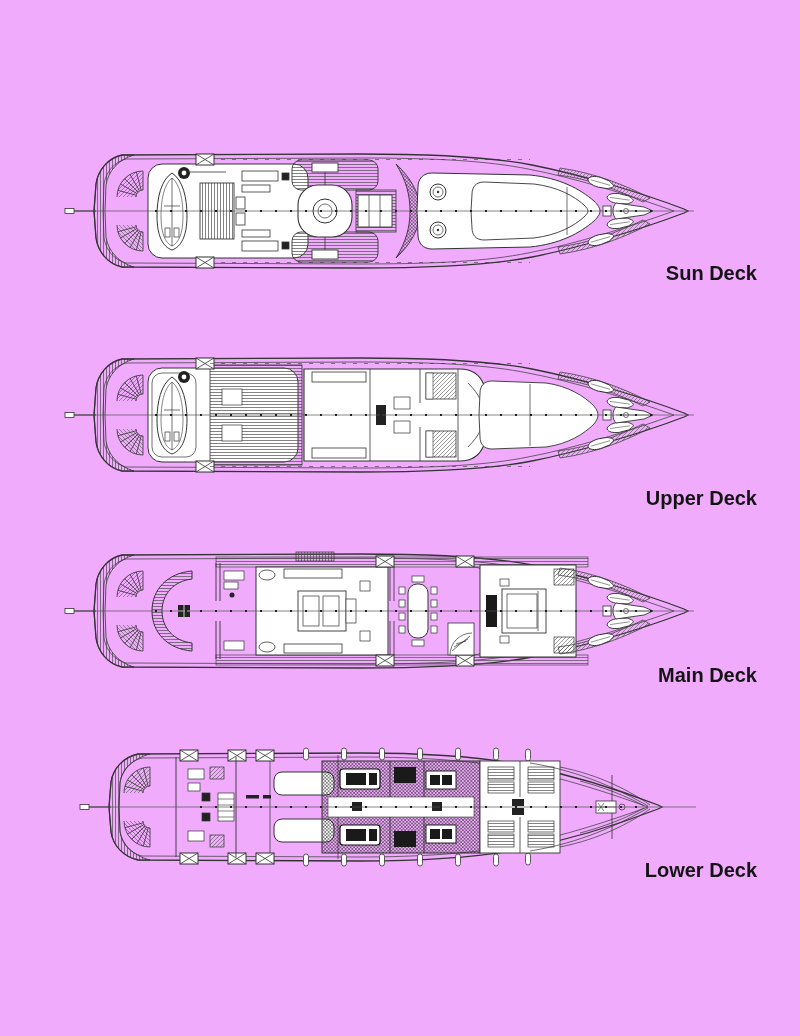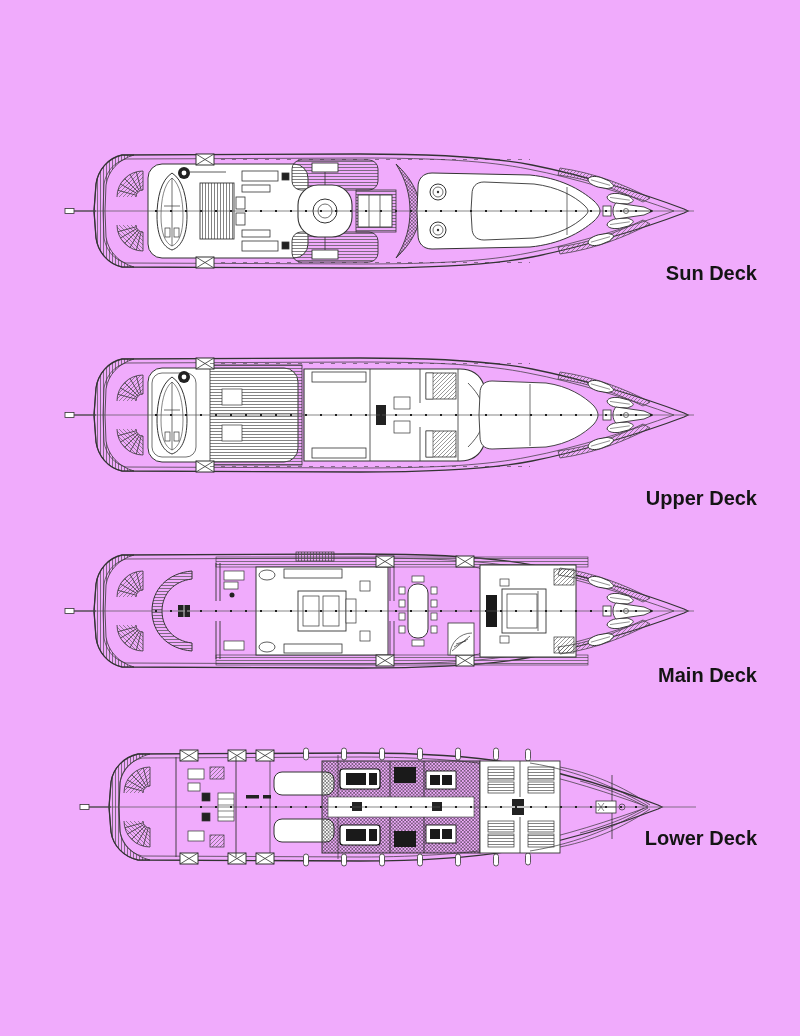--- a/index.html
+++ b/index.html
@@ -8,21 +8,21 @@
   .plan{position:absolute;left:60px;width:640px;height:120px;}
   .plan-sun{top:151px;}
   .plan-upper{top:355px;}
   .plan-main{top:551px;}
   .plan-lower{top:747px;}
   .deck-label{position:absolute;right:43px;font-size:20px;font-weight:700;color:#141414;
               letter-spacing:0px;white-space:nowrap;}
   .lbl-sun{top:262px;}
   .lbl-upper{top:487px;}
   .lbl-main{top:664px;text-align:right;}
-  .lbl-lower{top:827px;}
+  .lbl-lower{top:859px;}
   .defs-holder{position:absolute;width:0;height:0;overflow:hidden;}
 </style>
 </head>
 <body>
 
 <div class="canvas">
 
   <svg class="defs-holder" aria-hidden="true">
     <defs>
       <pattern id="hH" width="4" height="3" patternUnits="userSpaceOnUse">

